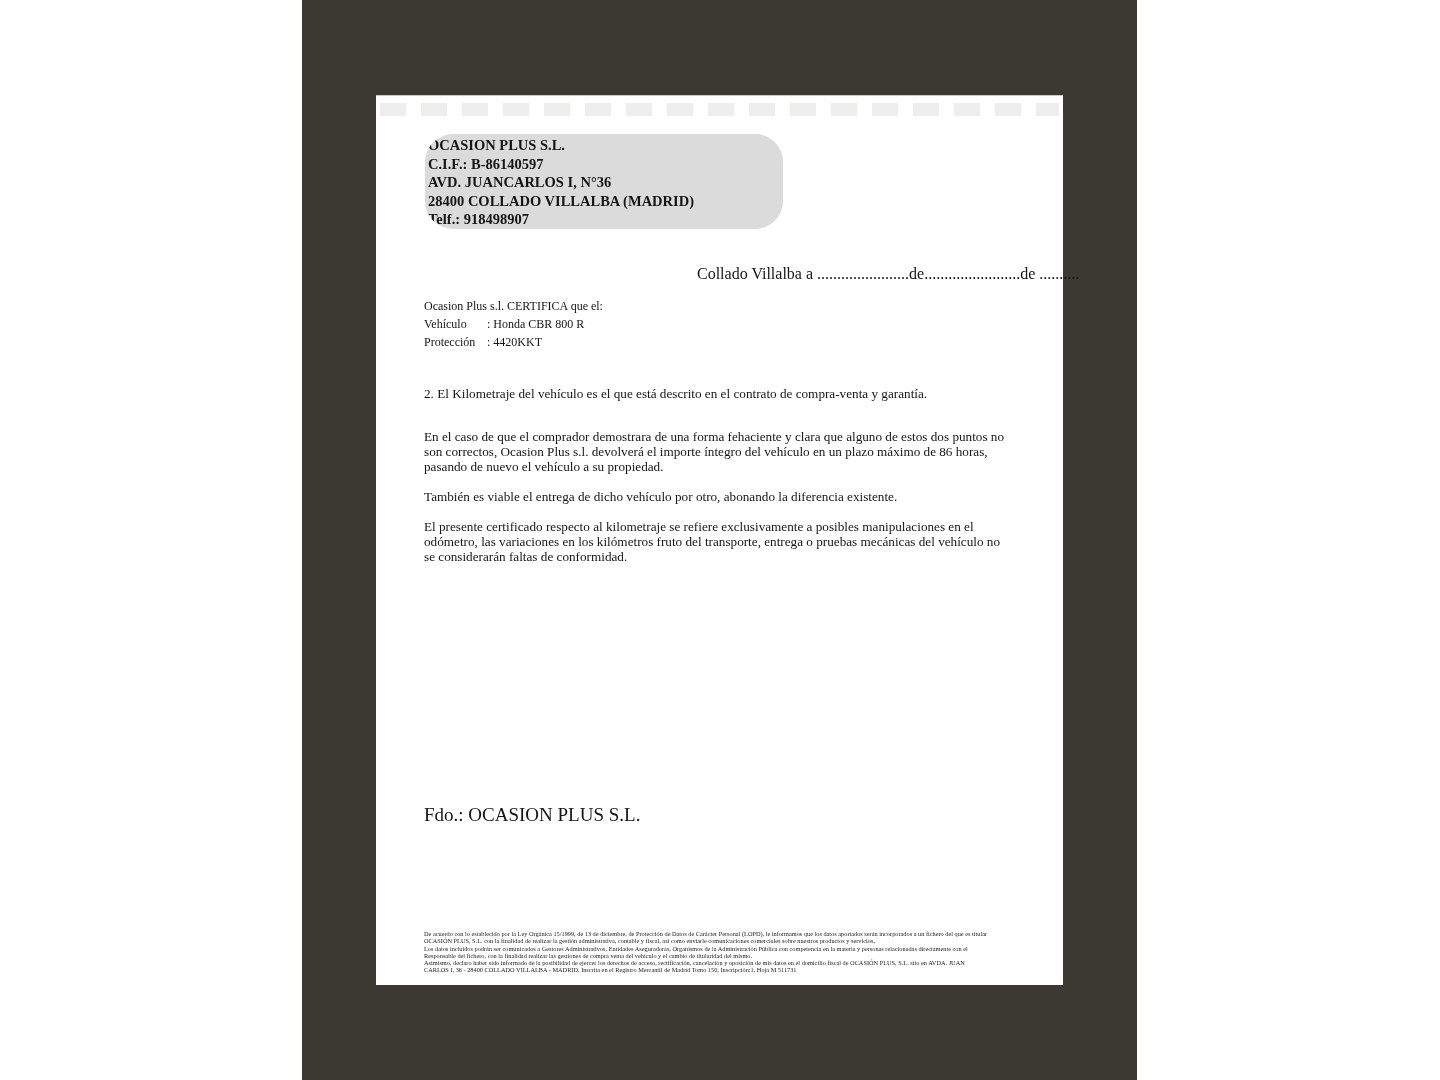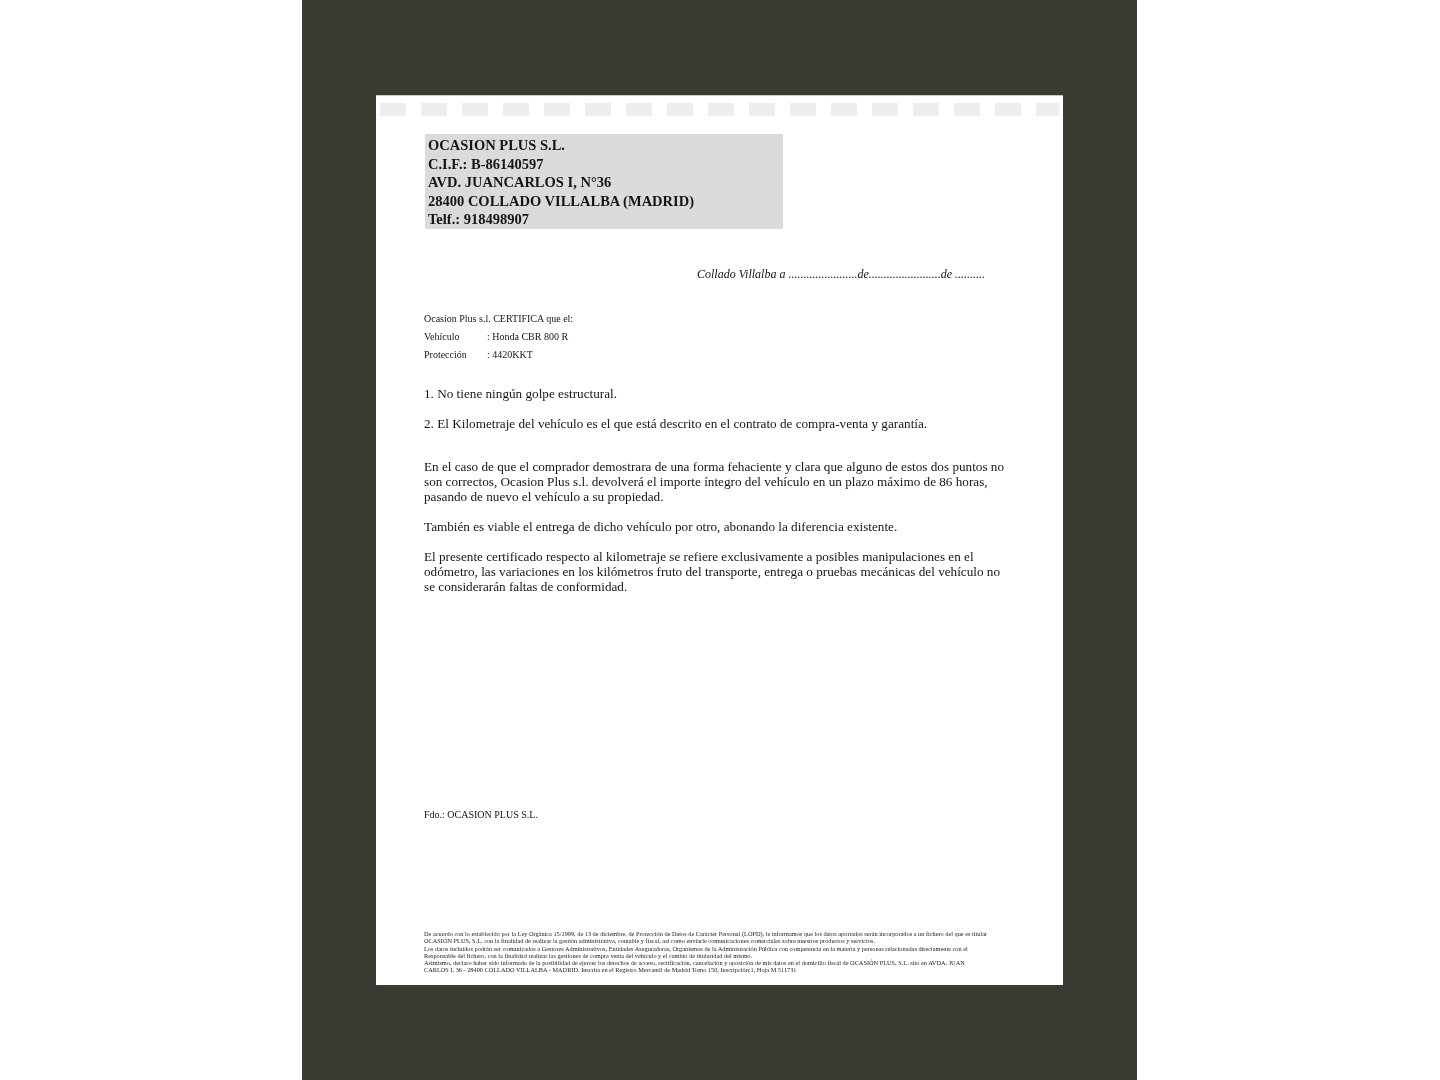--- a/index.html
+++ b/index.html
@@ -24,65 +24,64 @@
     background: #ffffff;
     border-top: 1px solid #c9c9c4;
   }
   .scan-artifact {
     position: absolute;
     left: 4px; top: 7px; right: 4px; height: 13px;
     background: repeating-linear-gradient(90deg,
       rgba(205,205,198,0.35) 0 26px,
       rgba(255,255,255,0) 26px 41px);
   }
-  .pre { white-space: pre-line; }
+  .pre { white-space: pre-line; border-radius: 28px; }
 
   .header-box {
     position: absolute;
     left: 49px; top: 38px;
     width: 358px; height: 95px;
     background: #dbdbdb;
     padding: 2px 4px 0 3px;
     font-weight: bold;
     font-size: 14.5px;
     line-height: 18.6px;
     overflow: hidden;
   }
   .date-line {
     position: absolute;
     left: 321px; top: 169px;
-    font-size: 12px;
+    font-size: 16px;
     line-height: 18px;
     white-space: nowrap;
-    font-style: italic;
   }
   .certify-block {
     position: absolute;
-    left: 48px; top: 214px;
-    font-size: 10px;
+    left: 48px; top: 201px;
+    font-size: 12px;
     line-height: 18px;
   }
   .certify-label {
     display: inline-block;
     width: 63px;
   }
   .body-block {
     position: absolute;
     left: 48px; top: 290px;
     width: 636px;
     font-size: 13.2px;
     line-height: 15px;
   }
   .item-1 { margin-bottom: 15px; }
   .item-2 { margin-bottom: 28px; }
   .para { margin-bottom: 15px; }
   .signature {
     position: absolute;
     left: 48px; top: 710px;
-    font-size: 10px;
+    font-size: 19px;
     line-height: 18px;
   }
   .legal {
     position: absolute;
     left: 48px; top: 834px;
     width: 612px;
     font-size: 6.3px;
     line-height: 7.25px;
     color: #222222;
   }
@@ -108,21 +107,20 @@
     <div>Ocasion Plus s.l. CERTIFICA que el:</div>
     <div>
       <span class="certify-label">Vehículo</span><span>: Honda CBR 800 R</span>
     </div>
     <div>
       <span class="certify-label">Protección</span><span>: 4420KKT</span>
     </div>
   </div>
 
   <div class="body-block">
-    <div class="item-1">1. No tiene ningún golpe estructural.</div>
     <div class="item-2">2. El Kilometraje del vehículo es el que está descrito en el contrato de compra-venta y garantía.</div>
     <div class="para pre">En el caso de que el comprador demostrara de una forma fehaciente y clara que alguno de estos dos puntos no
 son correctos, Ocasion Plus s.l. devolverá el importe íntegro del vehículo en un plazo máximo de 86 horas,
 pasando de nuevo el vehículo a su propiedad.</div>
     <div class="para pre">También es viable el entrega de dicho vehículo por otro, abonando la diferencia existente.</div>
     <div class="para pre">El presente certificado respecto al kilometraje se refiere exclusivamente a posibles manipulaciones en el
 odómetro, las variaciones en los kilómetros fruto del transporte, entrega o pruebas mecánicas del vehículo no
 se considerarán faltas de conformidad.</div>
   </div>
 

